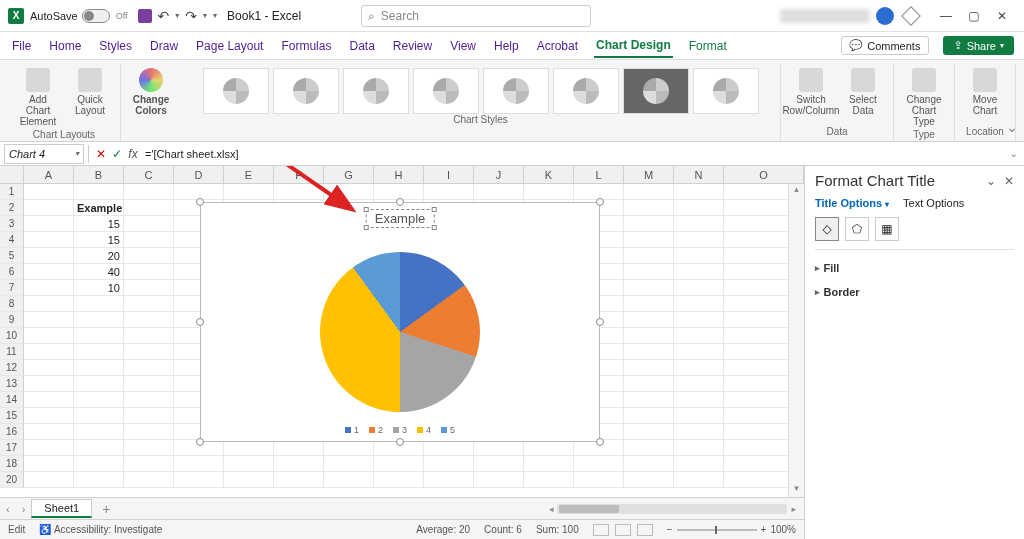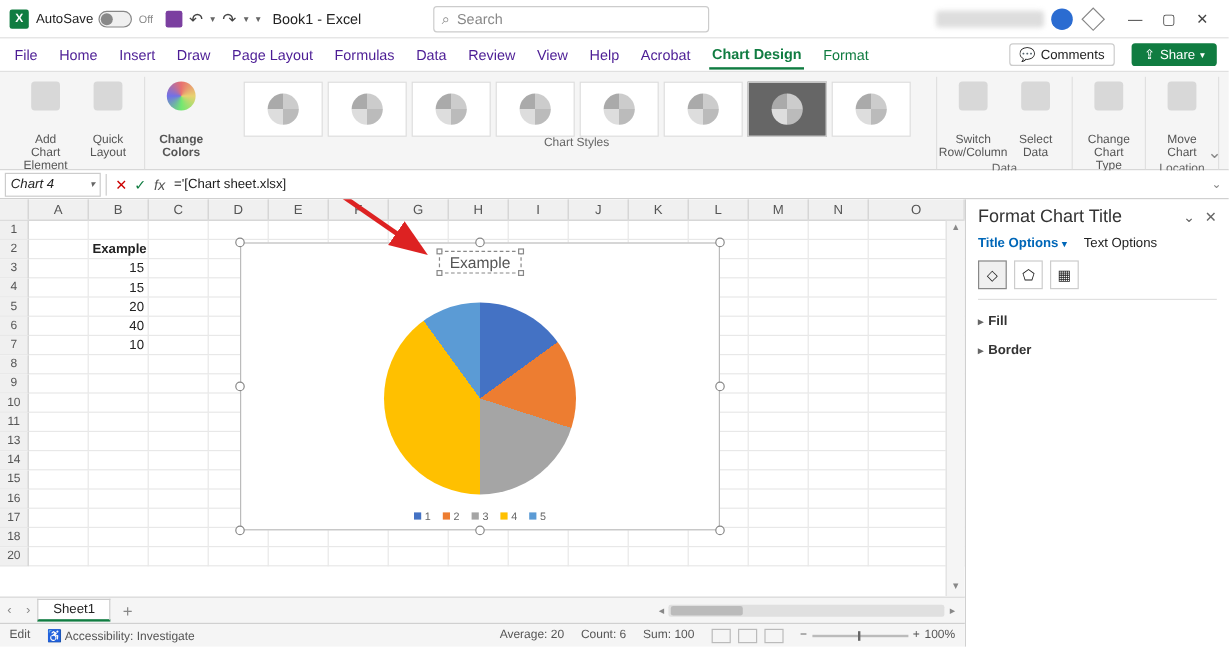--- a/index.html
+++ b/index.html
@@ -33,21 +33,21 @@
 .menubar .spacer { flex: 1; }
 .menubar .comments { border: 1px solid #ccc; border-radius: 3px; padding: 2px 8px; font-size: 11px; display: flex; align-items: center; gap: 4px; }
 .menubar .share { background: #107c41; color: #fff; border-radius: 3px; padding: 3px 10px; font-size: 11px; display: flex; align-items: center; gap: 4px; }
 
 
 .ribbon { height: 82px; background: #f5f5f5; border-bottom: 1px solid #d0d0d0; display: flex; align-items: stretch; padding: 4px 8px 0 8px; position: relative; }
 .ribbon-group { display: flex; flex-direction: column; align-items: center; padding: 2px 6px; border-right: 1px solid #e0e0e0; }
 .ribbon-group:last-child { border-right: none; }
 .ribbon-group .buttons { display: flex; gap: 4px; flex: 1; align-items: flex-start; }
 .ribbon-group .group-label { font-size: 10px; color: #666; padding-bottom: 2px; }
-.ribbon-btn { display: flex; flex-direction: column; align-items: center; justify-content: flex-start; width: 48px; padding: 2px; font-size: 10px; color: #555; text-align: center; gap: 19px; }
+.ribbon-btn { display: flex; flex-direction: column; align-items: center; justify-content: flex-start; width: 48px; padding: 2px; font-size: 10px; color: #555; text-align: center; gap: 2px; }
 .ribbon-btn .ico { width: 24px; height: 24px; background: #d8d8d8; border-radius: 3px; }
 .ribbon-btn .ico.colors { background: conic-gradient(#e87070, #e8d270, #70e870, #7070e8, #e87070); border-radius: 50%; }
 .chart-styles { flex: 1; display: flex; flex-direction: column; align-items: center; }
 .chart-styles .thumbs { display: flex; gap: 4px; padding-top: 2px; }
 .chart-styles .thumb { width: 66px; height: 46px; background: #fff; border: 1px solid #ddd; display: flex; align-items: center; justify-content: center; }
 .chart-styles .thumb.dark { background: #666; }
 .chart-styles .thumb .pie { width: 26px; height: 26px; border-radius: 50%; background: conic-gradient(#ccc 0 90deg, #bbb 90deg 180deg, #ddd 180deg 270deg, #aaa 270deg 360deg); }
 .ribbon .expand { position: absolute; right: 6px; bottom: 6px; font-size: 14px; color: #888; }
 
 
@@ -164,21 +164,21 @@
   <div class="avatar"></div>
   <div class="diamond"></div>
   <div class="winbtn">—</div>
   <div class="winbtn">▢</div>
   <div class="winbtn">✕</div>
 </div>
 
 <div class="menubar">
   <span class="tab">File</span>
   <span class="tab">Home</span>
-  <span class="tab">Insert</span>
+  <span class="tab">Styles</span>
   <span class="tab">Draw</span>
   <span class="tab">Page Layout</span>
   <span class="tab">Formulas</span>
   <span class="tab">Data</span>
   <span class="tab">Review</span>
   <span class="tab">View</span>
   <span class="tab">Help</span>
   <span class="tab">Acrobat</span>
   <span class="tab active">Chart Design</span>
   <span class="tab green">Format</span>
@@ -490,20 +490,38 @@
             <div class="cell"></div>
             <div class="cell"></div>
             <div class="cell"></div>
             <div class="cell"></div>
             <div class="cell"></div>
             <div class="cell"></div>
             <div class="cell" style="flex: 1 1 0%;"></div>
           </div>
           <div class="row">
             <div class="row-h">11</div>
+            <div class="cell"></div>
+            <div class="cell"></div>
+            <div class="cell"></div>
+            <div class="cell"></div>
+            <div class="cell"></div>
+            <div class="cell"></div>
+            <div class="cell"></div>
+            <div class="cell"></div>
+            <div class="cell"></div>
+            <div class="cell"></div>
+            <div class="cell"></div>
+            <div class="cell"></div>
+            <div class="cell"></div>
+            <div class="cell"></div>
+            <div class="cell" style="flex: 1 1 0%;"></div>
+          </div>
+          <div class="row">
+            <div class="row-h">12</div>
             <div class="cell"></div>
             <div class="cell"></div>
             <div class="cell"></div>
             <div class="cell"></div>
             <div class="cell"></div>
             <div class="cell"></div>
             <div class="cell"></div>
             <div class="cell"></div>
             <div class="cell"></div>
             <div class="cell"></div>

